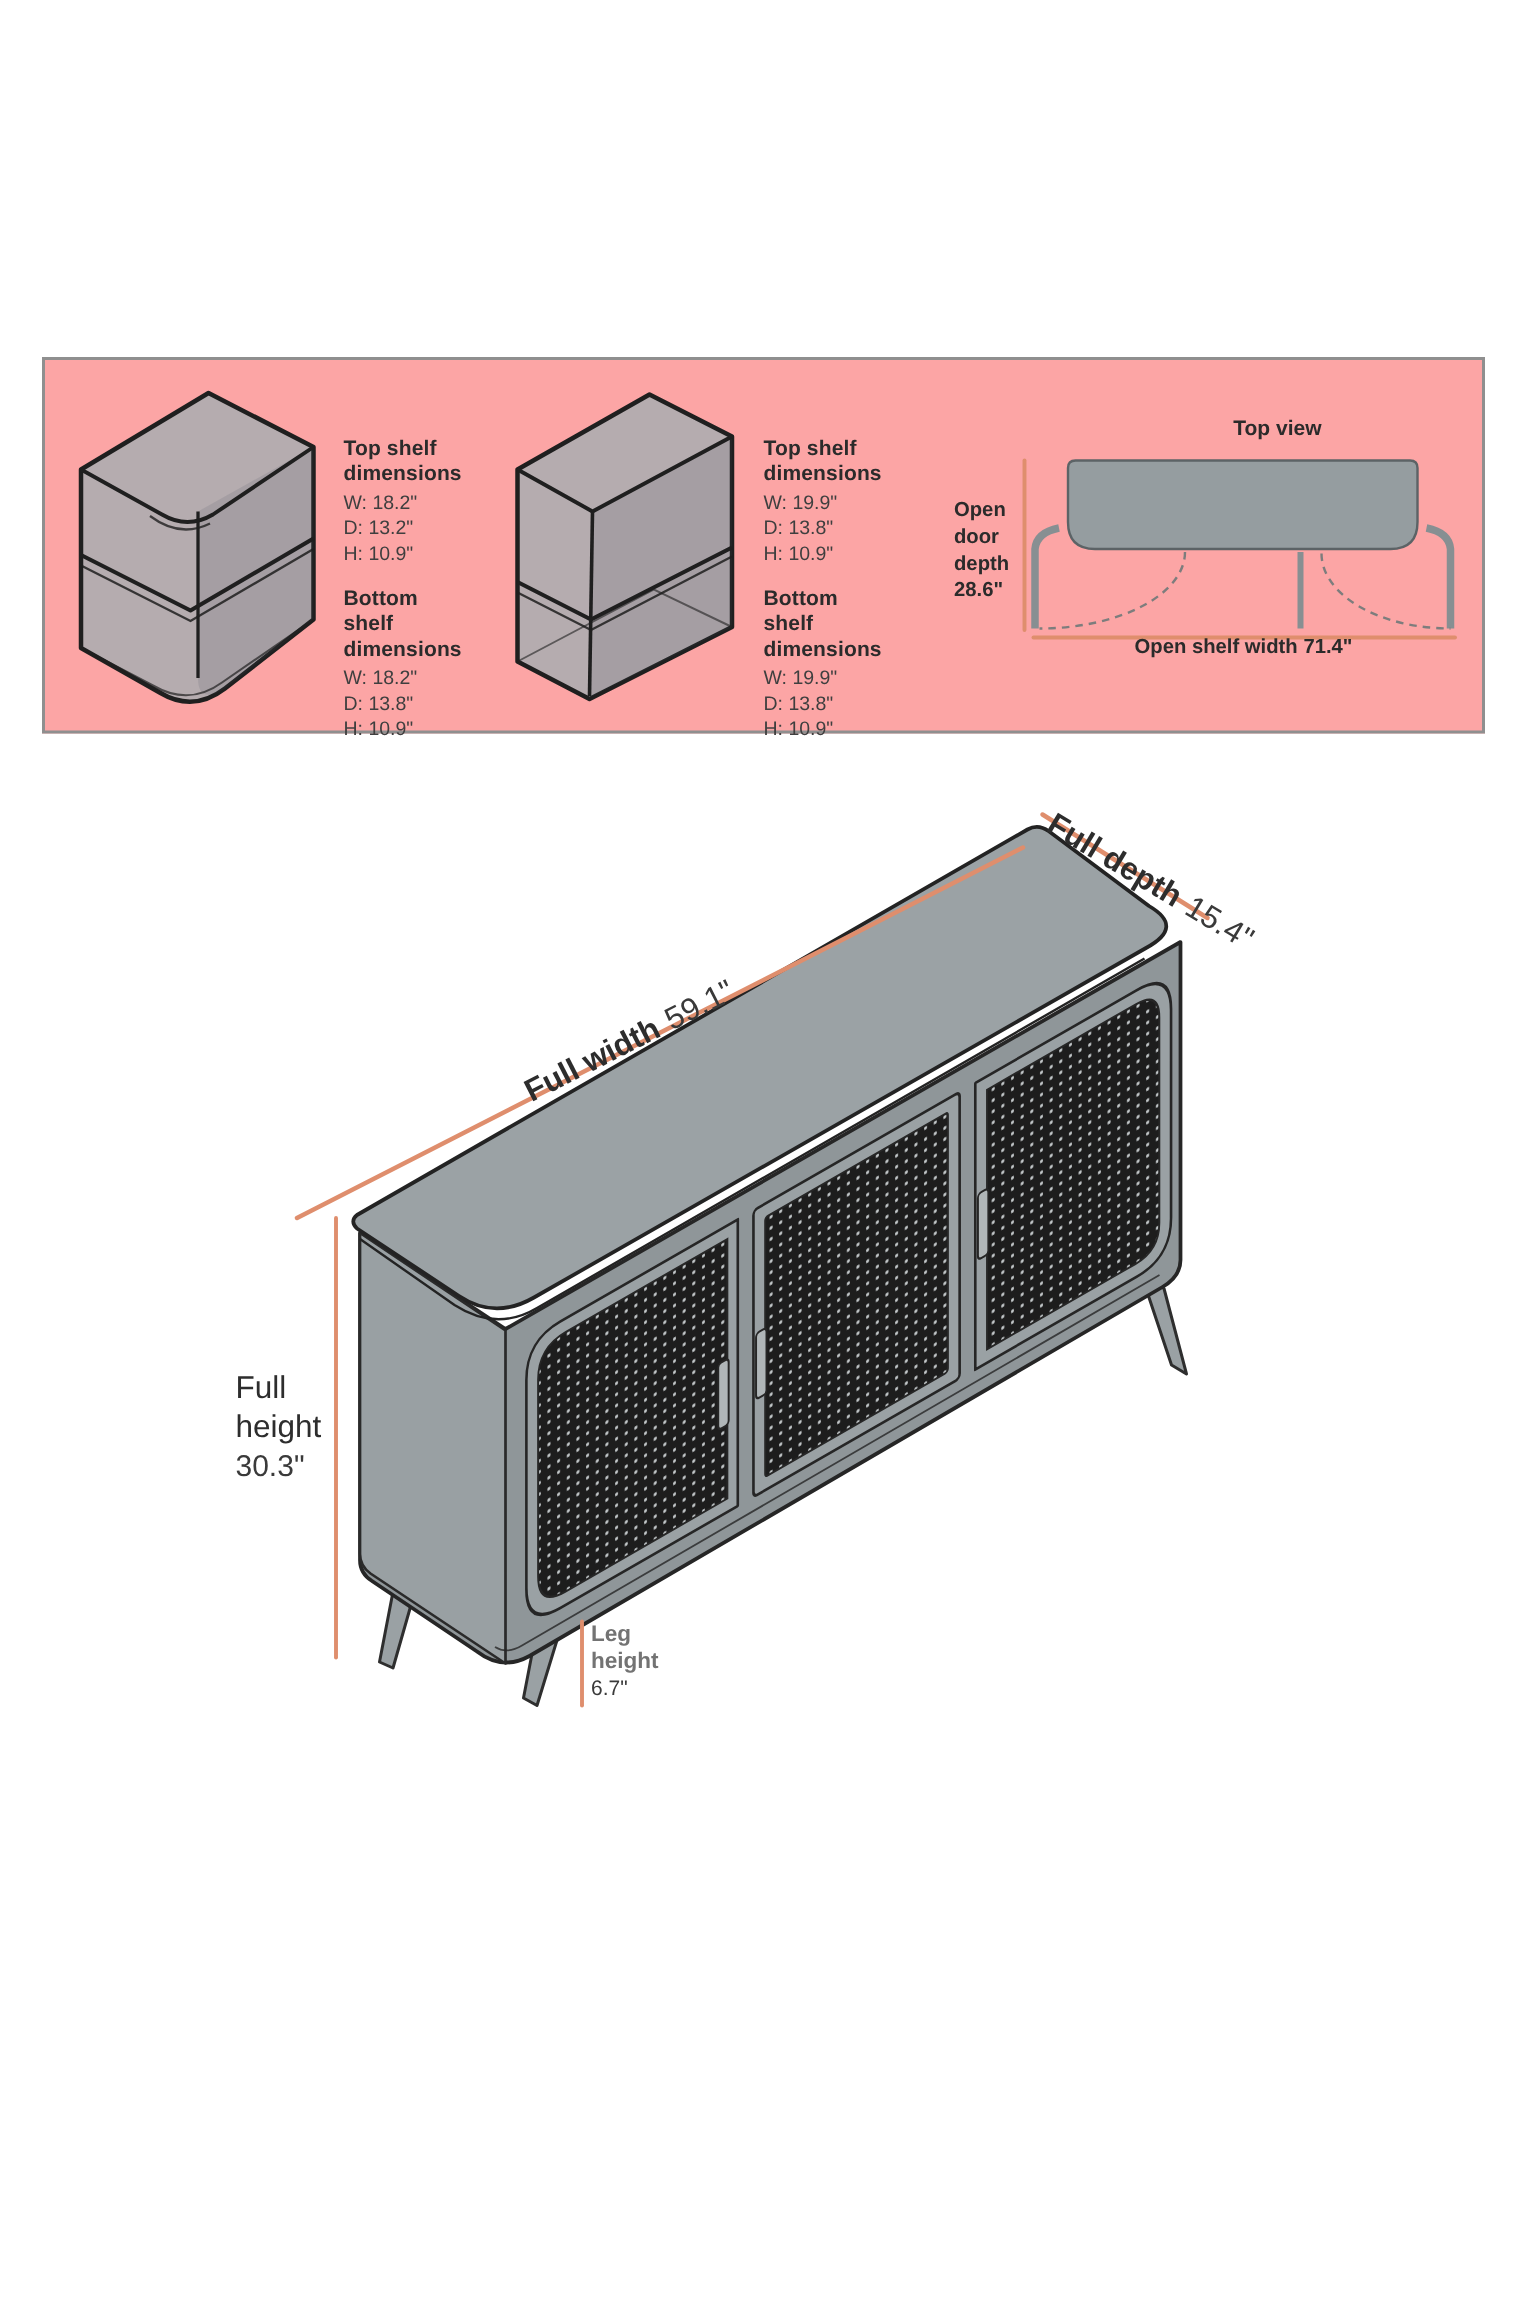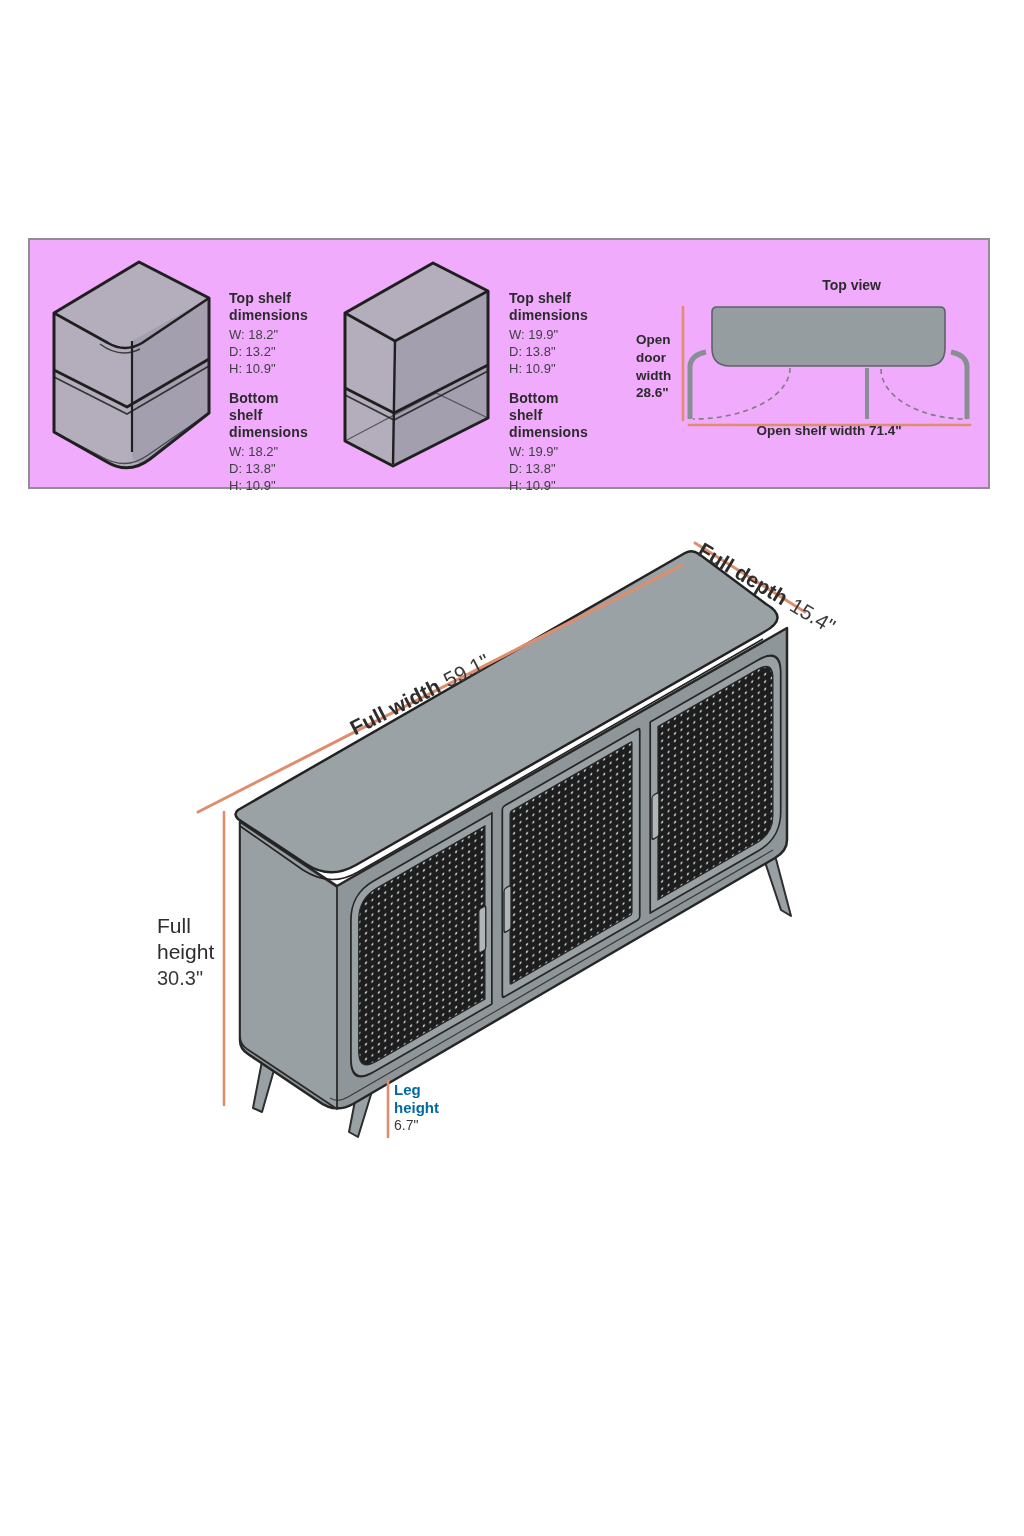--- a/index.html
+++ b/index.html
@@ -1,20 +1,20 @@
 <!DOCTYPE html>
 <html style="--accent: #df8e6d;"><head>
 <meta charset="utf-8">
 <style>
   html,body{margin:0;padding:0;background:#ffffff;}
   .canvas{position:relative;width:1024px;height:1536px;background:#ffffff;overflow:hidden;
           font-family:"Liberation Sans", sans-serif;}
   
   .spec-box{position:absolute;left:28px;top:238px;width:958px;height:247px;
-            border:2px solid #8f8f8f;background:#f0abfc;}
+            border:2px solid #8f8f8f;background:#fca5a5;}
   .spec-box svg{position:absolute;}
   .dims-block{position:absolute;width:86px;color:#3f3f3f;}
   .dims-title{font-weight:700;font-size:14px;line-height:1.22;color:#2b2b2b;letter-spacing:.1px;}
   .dims-lines{margin-top:3px;font-size:13px;line-height:1.3;}
   .dims-gap{height:12px;}
   .tv-title{position:absolute;left:731px;top:37px;width:120px;text-align:right;
             font-weight:700;font-size:14px;color:#2b2b2b;}
   .tv-depth{position:absolute;left:606px;top:91px;width:52px;
             font-weight:700;font-size:13.5px;line-height:1.32;color:#2b2b2b;}
   .tv-width{position:absolute;left:674px;top:183px;width:250px;text-align:center;
@@ -24,21 +24,21 @@
   .main-diagram svg{position:absolute;left:0;top:0;}
   .dim-rot{position:absolute;white-space:nowrap;font-size:21px;color:#2d2d2d;}
   .dim-rot .val{font-weight:400;color:#3a3a3a;margin-left:7px;}
   .dim-rot .lab{font-weight:700;}
   .fw-label{left:358px;top:196px;transform:rotate(-27deg);transform-origin:0 100%;height:26px;}
   .fd-label{left:706px;top:18px;transform:rotate(31deg);transform-origin:0 0;}
   .fh-label{position:absolute;left:157px;top:393px;width:80px;color:#2d2d2d;}
   .fh-label .lab{font-weight:400;font-size:21px;line-height:1.24;}
   .fh-label .val{font-weight:400;font-size:20px;line-height:1.3;color:#3a3a3a;}
   .leg-label{position:absolute;left:394px;top:561px;width:58px;}
-  .leg-label .lab{font-weight:700;font-size:15px;line-height:1.2;color:#0369a1;}
+  .leg-label .lab{font-weight:700;font-size:15px;line-height:1.2;color:#737373;}
   .leg-label .val{font-weight:400;font-size:14px;line-height:1.25;color:#3a3a3a;}
   .orange{stroke:var(--accent,#df8e6d);}
 </style>
 </head>
 <body>
 
 <div class="canvas">
 
   <div class="spec-box">
 
@@ -101,21 +101,21 @@
       <path d="M 55,15 L 278,15 Q 283,15 283,20 L 283,56 Q 283,74 265,74 L 68,74 Q 50,74 50,56 L 50,20 Q 50,15 55,15 Z" fill="#959da0" stroke="#5c6366" stroke-width="1.6"></path>
       <path d="M 44,60 Q 29,63 28,74 L 28,127" fill="none" stroke="#878f92" stroke-width="5"></path>
       <path d="M 289,60 Q 304,63 305,74 L 305,127" fill="none" stroke="#878f92" stroke-width="5"></path>
       <line x1="205" y1="76" x2="205" y2="127" stroke="#878f92" stroke-width="4"></line>
       <path d="M 128,76 A 97 51 0 0 1 31,127" fill="none" stroke="#7d7d7d" stroke-width="1.6" stroke-dasharray="5 4"></path>
       <path d="M 219,77 A 86 50 0 0 0 305,127" fill="none" stroke="#7d7d7d" stroke-width="1.6" stroke-dasharray="5 4"></path>
     </svg>
 
     <div class="tv-title">Top view</div>
     <div class="tv-depth">
-      <span>Open door width</span>
+      <span>Open door depth</span>
       <span>28.6"</span>
     </div>
     <div class="tv-width">
       <span>Open shelf width</span>
       <span>71.4"</span>
     </div>
   </div>
 
   <div class="main-diagram">
     <svg width="1024" height="690" viewBox="0 0 1024 690">

